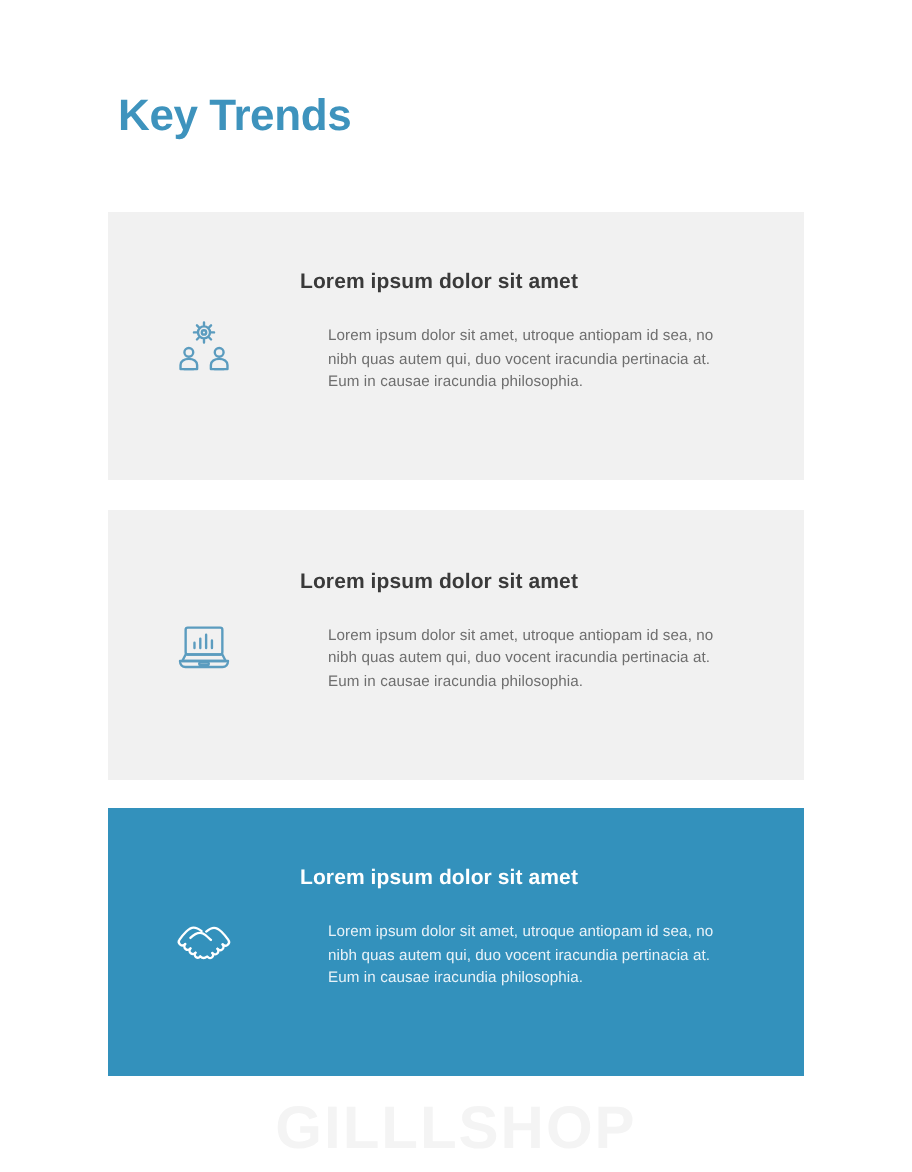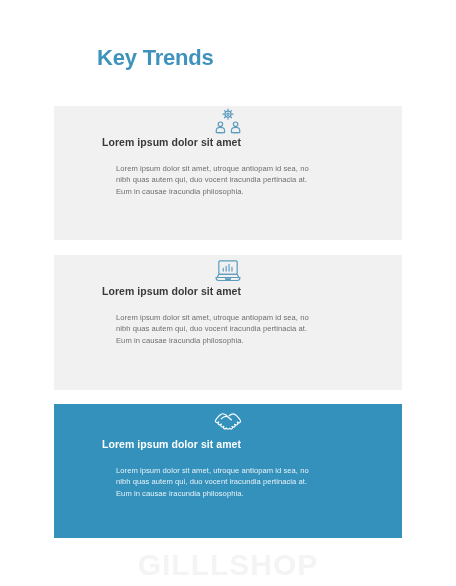--- a/index.html
+++ b/index.html
@@ -27,32 +27,30 @@
   .slide-title {
     position: absolute;
     left: 59px;
     top: 45px;
     font-size: 22px;
     font-weight: bold;
     color: #3E93BD;
     letter-spacing: -0.2px;
     line-height: 26px;
     white-space: nowrap;
-    margin-left: 38px;
   }
 
   
   .card {
     position: absolute;
     left: 54px;
     width: 348px;
     display: flex;
     align-items: center;
     box-sizing: border-box;
-    flex-direction: column;
   }
   .card-gray { background: #F1F1F1; }
   .card-blue { background: #3391BC; }
 
   .card-1 { top: 106px;  height: 134px; }
   .card-2 { top: 255px;  height: 135px; }
   .card-3 { top: 404px;  height: 134px; }
 
   .card-icon {
     width: 96px;

